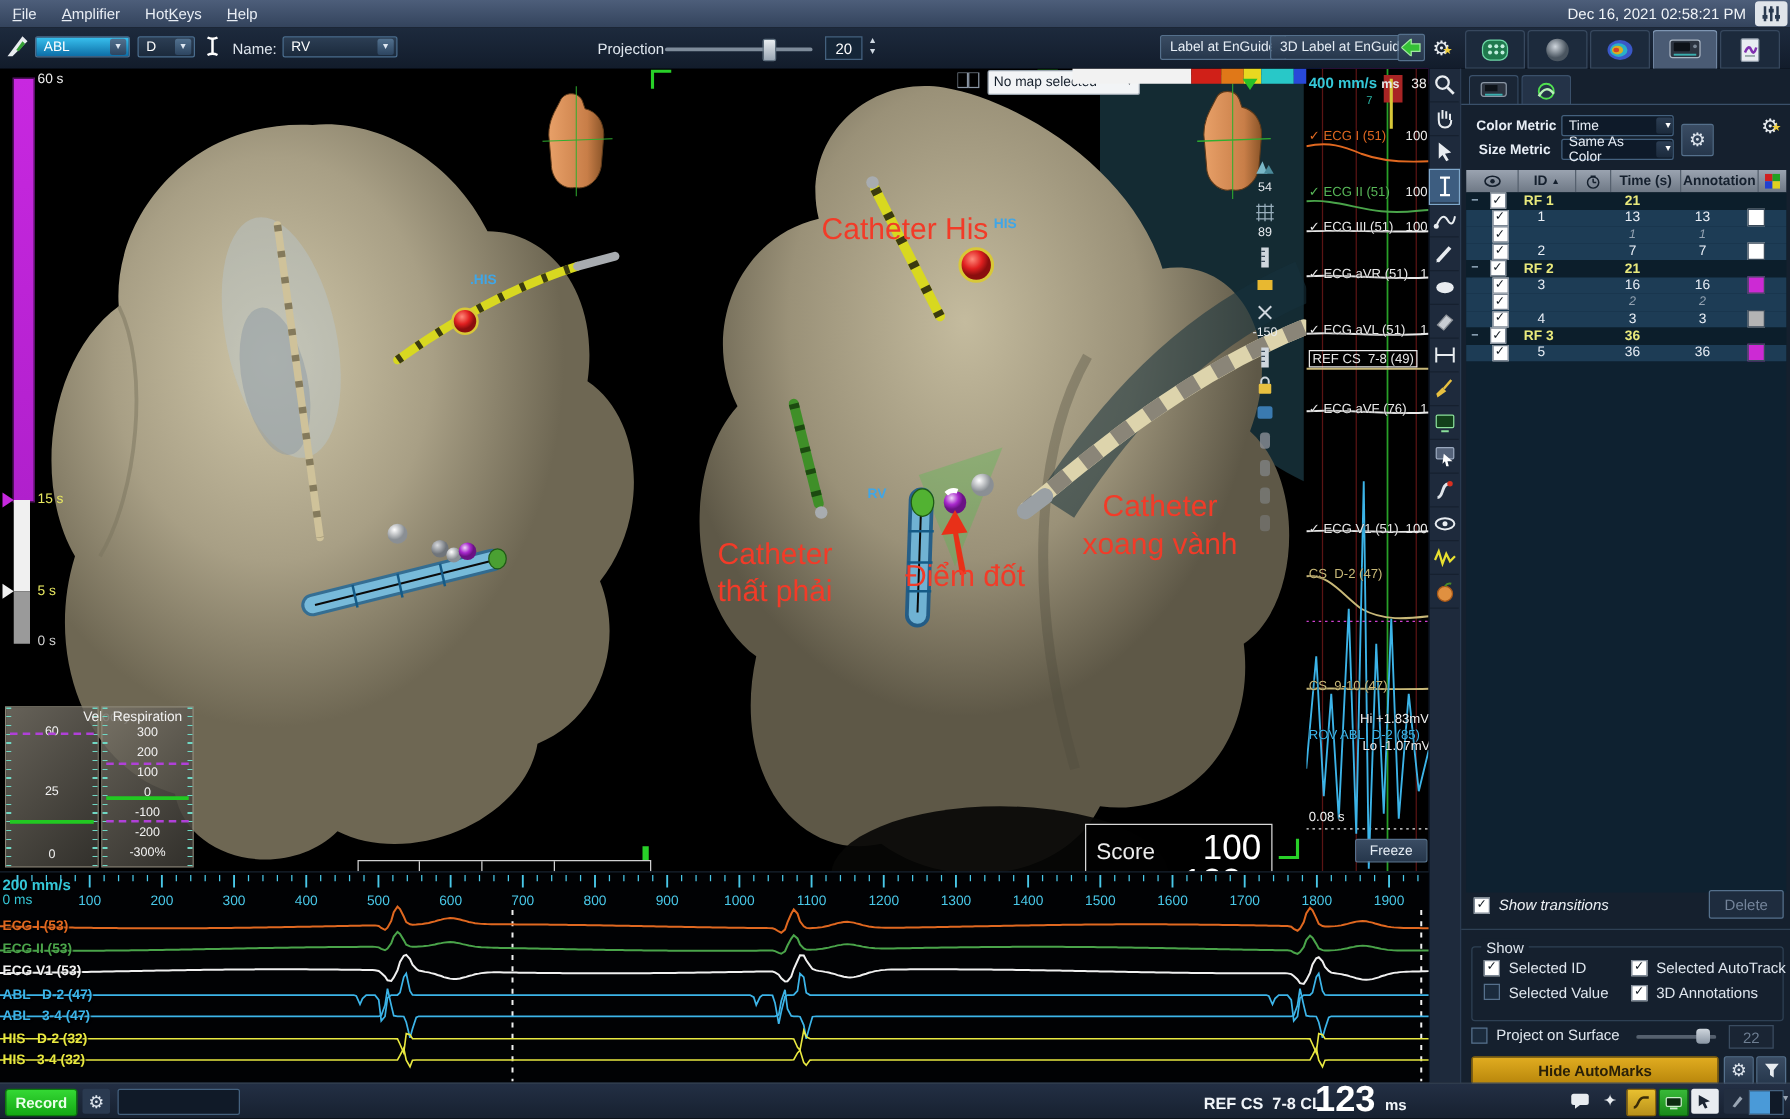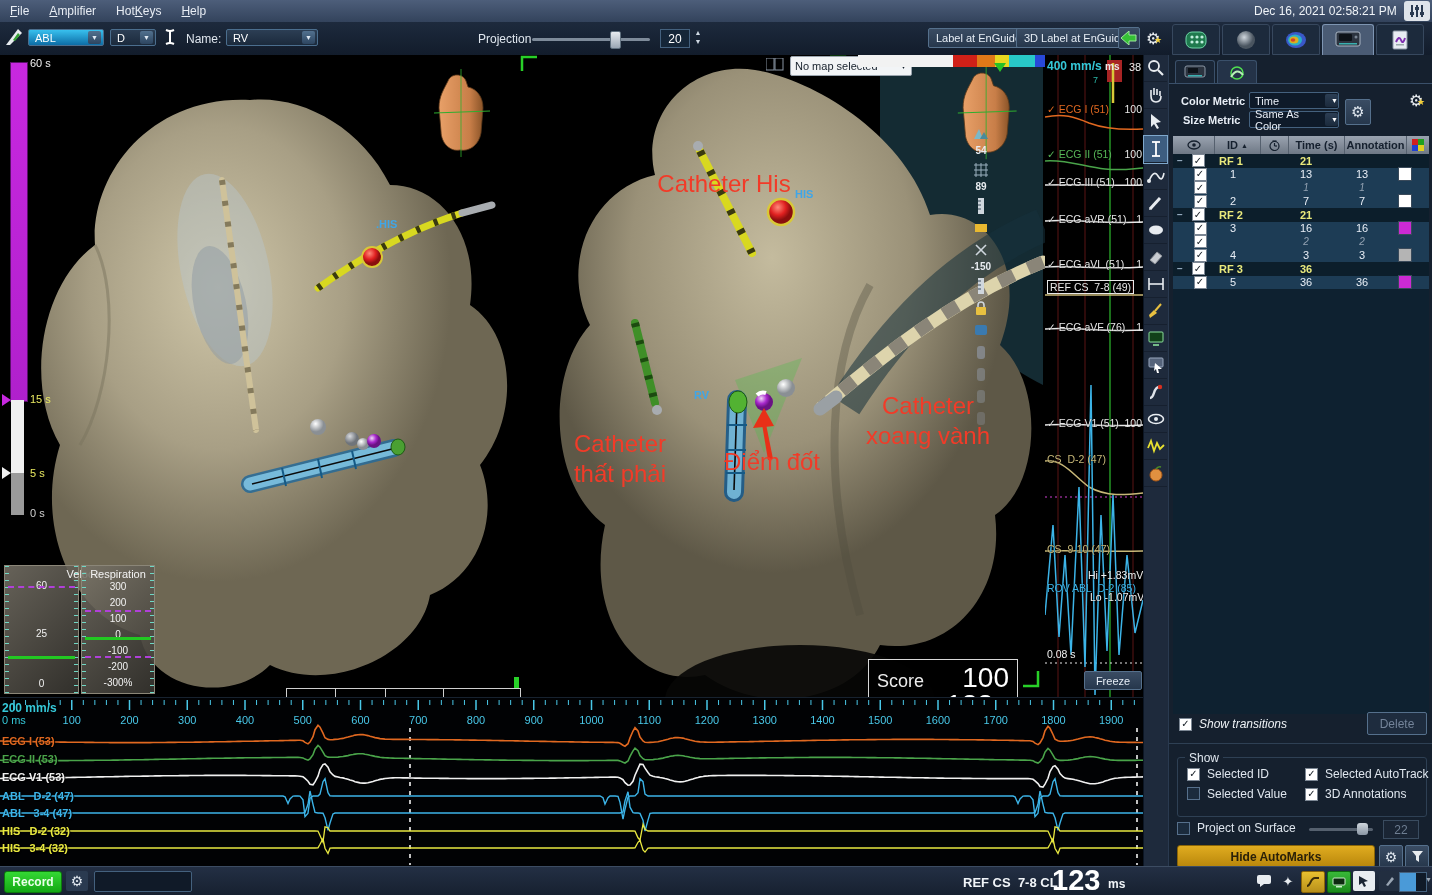--- a/index.html
+++ b/index.html
@@ -327,21 +327,21 @@
       <div>Catheter</div>
         <div>thất phải</div>
     </div>
     <div class="red-ann" style="left:712px;top:392px;width:120px;">Điểm đốt</div>
     <div class="red-ann" style="left:848px;top:336px;width:160px;">
       <div>Catheter</div>
         <div>xoang vành</div>
     </div>
     
     <span class="cy-lbl" style="left:376px;top:163px;">.HIS</span>
-    <span class="cy-lbl" style="left:795px;top:133px;">HIS</span>
+    <span class="cy-lbl" style="left:795px;top:118px;">HIS</span>
     <span class="cy-lbl" style="left:694px;top:334px;">RV</span>
 
     
     <span class="abs" style="left:766px;top:3px;">
       <svg width="18" height="13">
           <rect x="0" y="0" width="8" height="12" fill="none" stroke="#8a96a4"></rect>
           <rect x="9" y="0" width="8" height="12" fill="none" stroke="#8a96a4"></rect>
         </svg>
     </span>
     <div class="abs" style="left:790px;top:1px;width:112px;height:18px;background:#f2f4f6;border:1px solid #9aa4ae;border-radius:2px;color:#16202c;font-size:11px;display:flex;align-items:center;justify-content:space-between;padding:0 4px;">
@@ -435,21 +435,21 @@
           <span class="slab">CL</span>
           <span><span class="sval">123</span><span class="sunit">ms</span></span>
         </div>
       <div class="srow">
           <span class="slab">LAT</span>
           <span><span class="sval">19</span><span class="sunit">ms</span></span>
         </div>
     </div>
 
     
-    <div id="edge-strip" class="abs" style="left:970px;top:68px;width:22px;font-weight:bold;">
+    <div id="edge-strip" class="abs" style="left:1001px;top:68px;width:22px;">
         <div style="height: 22px; display: flex; align-items: center; justify-content: center;">
           <svg width="18" height="18">
             <polygon points="2,14 7,4 11,14" fill="#7ab8c8"></polygon>
             <polygon points="8,14 12,7 16,14" fill="#4a8a9a"></polygon>
           </svg>
         </div>
         <div style="color: rgb(232, 236, 240); font-size: 10px; text-align: center; height: 14px;">54</div>
         <div style="height: 22px; display: flex; align-items: center; justify-content: center;">
           <svg width="18" height="18">
             <g stroke="#9ab0be" stroke-width="1">

